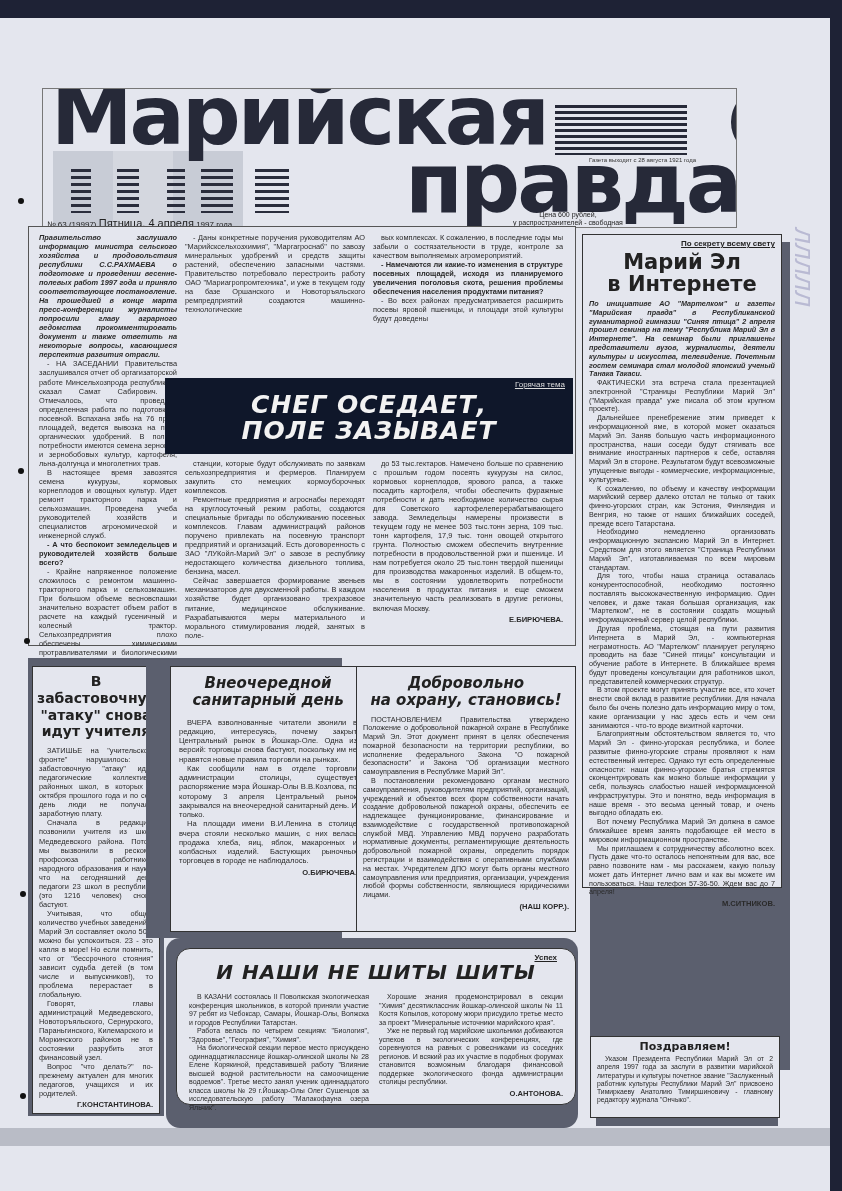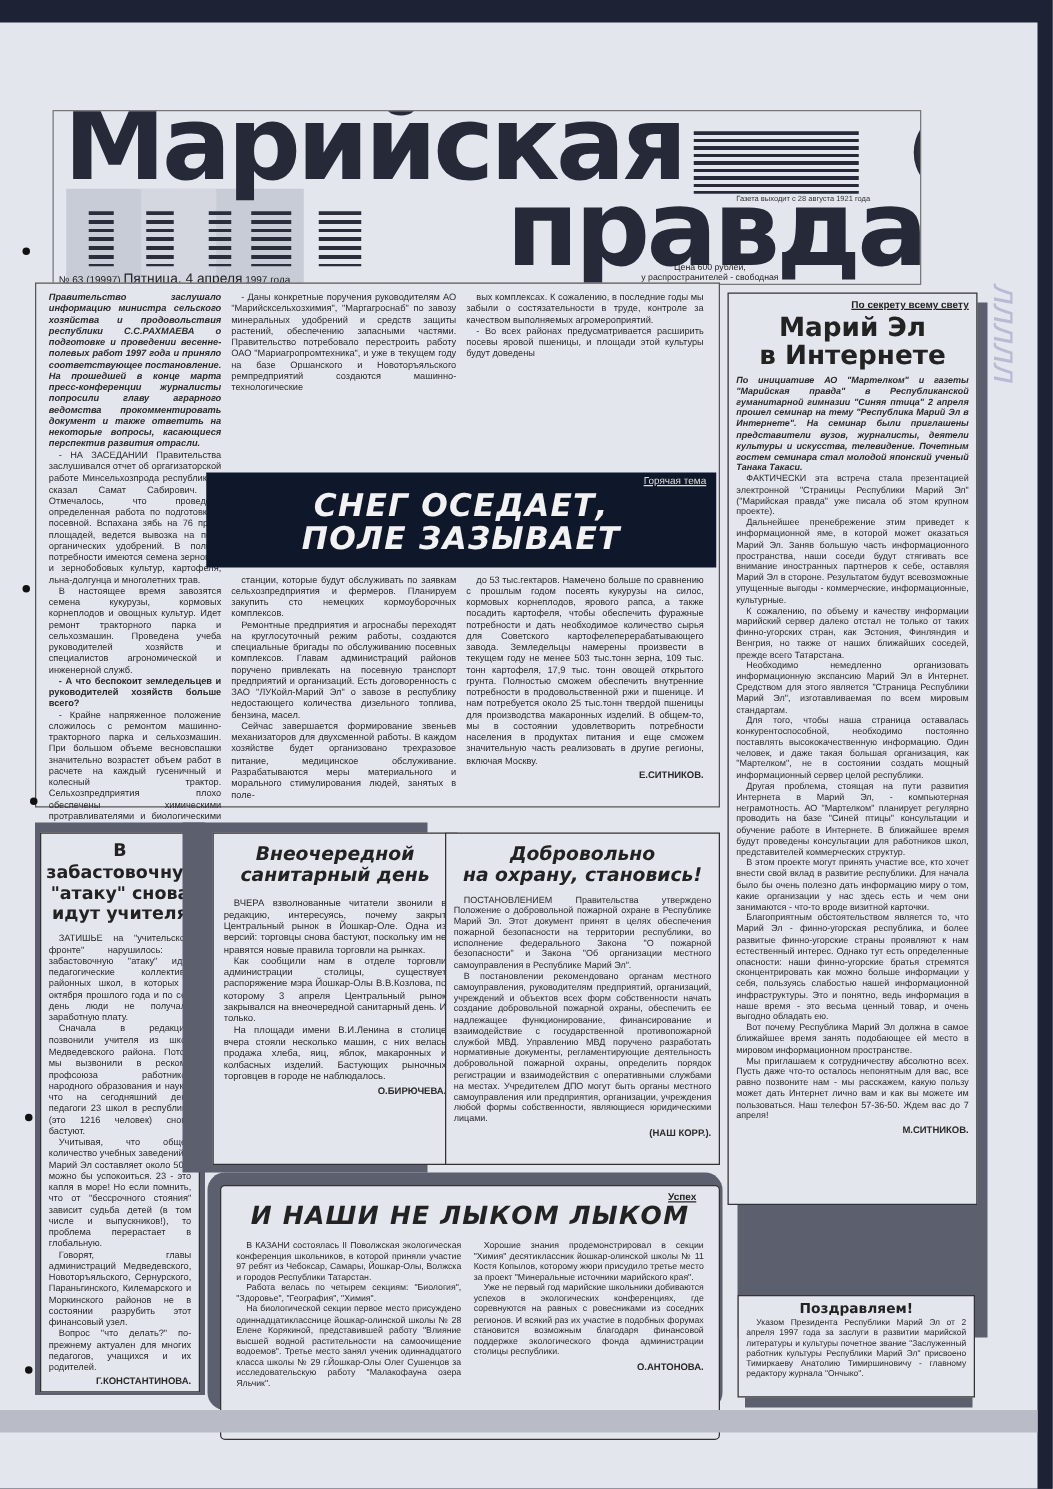--- a/index.html
+++ b/index.html
@@ -70,43 +70,44 @@
       <p>В настоящее время завозятся семена кукурузы, кормовых корнеплодов и овощных культур. Идет ремонт тракторного парка и сельхозмашин. Проведена учеба руководителей хозяйств и специалистов агрономической и инженерной служб.</p>
       <p class="bq">- А что беспокоит земледельцев и руководителей хозяйств больше всего?</p>
       <p>- Крайне напряженное положение сложилось с ремонтом машинно-тракторного парка и сельхозмашин. При большом объеме весновспашки значительно возрастет объем работ в расчете на каждый гусеничный и колесный трактор. Сельхозпредприятия плохо обеспечены химическими протравливателями и биологическими средствами защиты растений, гербицидами, азотными и сложными минеральными удобрениями.</p>
       <p class="bq">- Какие меры принимаются министерством, республиканскими предприятиями и организациями по обеспечению сельского хозяйства горюче-смазочными материалами, другими материальными ресурсами, необходимыми для проведения посевной?</p>
     </div>
     <div class="cols txt" style="left:156px;top:6px;width:180px;height:128px;overflow:hidden">
       <p>- Даны конкретные поручения руководителям АО "Марийсксельхозхимия", "Маргагроснаб" по завозу минеральных удобрений и средств защиты растений, обеспечению запасными частями. Правительство потребовало перестроить работу ОАО "Мариагропромтехника", и уже в текущем году на базе Оршанского и Новоторъяльского ремпредприятий создаются машинно-технологические</p>
     </div>
     <div class="cols txt" style="left:344px;top:6px;width:190px;height:128px;overflow:hidden">
       <p>вых комплексах. К сожалению, в последние годы мы забыли о состязательности в труде, контроле за качеством выполняемых агромероприятий.</p>
+      <p class="bq">- Намечаются ли какие-то изменения в структуре посевных площадей, исходя из планируемого увеличения поголовья скота, решения проблемы обеспечения населения продуктами питания?</p>
       <p>- Во всех районах предусматривается расширить посевы яровой пшеницы, и площади этой культуры будут доведены</p>
     </div>
     <div class="cols txt" style="left:156px;top:232px;width:180px">
       <p>станции, которые будут обслуживать по заявкам сельхозпредприятия и фермеров. Планируем закупить сто немецких кормоуборочных комплексов.</p>
       <p>Ремонтные предприятия и агроснабы переходят на круглосуточный режим работы, создаются специальные бригады по обслуживанию посевных комплексов. Главам администраций районов поручено привлекать на посевную транспорт предприятий и организаций. Есть договоренность с ЗАО "ЛУКойл-Марий Эл" о завозе в республику недостающего количества дизельного топлива, бензина, масел.</p>
       <p>Сейчас завершается формирование звеньев механизаторов для двухсменной работы. В каждом хозяйстве будет организовано трехразовое питание, медицинское обслуживание. Разрабатываются меры материального и морального стимулирования людей, занятых в поле-</p>
     </div>
     <div class="cols txt" style="left:344px;top:232px;width:190px">
       <p>до 53 тыс.гектаров. Намечено больше по сравнению с прошлым годом посеять кукурузы на силос, кормовых корнеплодов, ярового рапса, а также посадить картофеля, чтобы обеспечить фуражные потребности и дать необходимое количество сырья для Советского картофелеперерабатывающего завода. Земледельцы намерены произвести в текущем году не менее 503 тыс.тонн зерна, 109 тыс. тонн картофеля, 17,9 тыс. тонн овощей открытого грунта. Полностью сможем обеспечить внутренние потребности в продовольственной ржи и пшенице. И нам потребуется около 25 тыс.тонн твердой пшеницы для производства макаронных изделий. В общем-то, мы в состоянии удовлетворить потребности населения в продуктах питания и еще сможем значительную часть реализовать в другие регионы, включая Москву.</p>
-      <div class="sig">Е.СИТНИКОВ.</div>
+      <div class="sig">Е.БИРЮЧЕВА.</div>
     </div>
   </div>
 
   <div class="banner">
     <div class="rub">Горячая тема</div>
     <div class="hd">
       <div>СНЕГ ОСЕДАЕТ,</div>
       <div>ПОЛЕ ЗАЗЫВАЕТ</div>
     </div>
   </div>
 
   <div class="shadow" style="left:590px;top:224px;width:200px;height:828px"></div>
-  <div class="box" style="left:582px;top:216px;width:200px;height:730px">
+  <div class="box" style="left:582px;top:216px;width:200px;height:654px">
     <div class="rubric" style="margin:4px 6px 0 0">По секрету всему свету</div>
     <div class="h-bold" style="font-size:21px;line-height:1.05;margin:3px 17px 5px">
       <div>Марий Эл</div>
       <div>в Интернете</div>
     </div>
     <div class="txt" style="padding:0 6px;font-size:7.2px">
       <div class="lead">По инициативе АО "Мартелком" и газеты "Марийская правда" в Республиканской гуманитарной гимназии "Синяя птица" 2 апреля прошел семинар на тему "Республика Марий Эл в Интернете". На семинар были приглашены представители вузов, журналисты, деятели культуры и искусства, телевидение. Почетным гостем семинара стал молодой японский ученый Танака Такаси.</div>
       <p>ФАКТИЧЕСКИ эта встреча стала презентацией электронной "Страницы Республики Марий Эл" ("Марийская правда" уже писала об этом крупном проекте).</p>
       <p>Дальнейшее пренебрежение этим приведет к информационной яме, в которой может оказаться Марий Эл. Заняв большую часть информационного пространства, наши соседи будут стягивать все внимание иностранных партнеров к себе, оставляя Марий Эл в стороне. Результатом будут всевозможные упущенные выгоды - коммерческие, информационные, культурные.</p>
       <p>К сожалению, по объему и качеству информации марийский сервер далеко отстал не только от таких финно-угорских стран, как Эстония, Финляндия и Венгрия, но также от наших ближайших соседей, прежде всего Татарстана.</p>
@@ -154,23 +155,23 @@
       <div>на охрану, становись!</div>
     </div>
     <div class="txt" style="padding:0 6px;font-size:7.2px">
       <p>ПОСТАНОВЛЕНИЕМ Правительства утверждено Положение о добровольной пожарной охране в Республике Марий Эл. Этот документ принят в целях обеспечения пожарной безопасности на территории республики, во исполнение федерального Закона "О пожарной безопасности" и Закона "Об организации местного самоуправления в Республике Марий Эл".</p>
       <p>В постановлении рекомендовано органам местного самоуправления, руководителям предприятий, организаций, учреждений и объектов всех форм собственности начать создание добровольной пожарной охраны, обеспечить ее надлежащее функционирование, финансирование и взаимодействие с государственной противопожарной службой МВД. Управлению МВД поручено разработать нормативные документы, регламентирующие деятельность добровольной пожарной охраны, определить порядок регистрации и взаимодействия с оперативными службами на местах. Учредителем ДПО могут быть органы местного самоуправления или предприятия, организации, учреждения любой формы собственности, являющиеся юридическими лицами.</p>
       <div class="sig">(НАШ КОРР.).</div>
     </div>
   </div>
 
   <div class="shadow" style="left:166px;top:920px;width:412px;height:190px;border-radius:14px"></div>
-  <div class="box" style="left:176px;top:930px;width:400px;height:204px;border-radius:4px">
+  <div class="box" style="left:176px;top:930px;width:400px;height:157px;border-radius:14px">
     <div class="rubric" style="margin:4px 18px 0 0">Успех</div>
-    <div class="h-bold" style="font-size:20px;font-style:italic;line-height:1;margin:0 0 6px;letter-spacing:1px">И НАШИ НЕ ЛЫКОМ ЛЫКОМ</div>
+    <div class="h-bold" style="font-size:20px;font-style:italic;line-height:1;margin:0 0 6px;letter-spacing:1px">И НАШИ НЕ ШИТЫ ШИТЫ</div>
     <div class="cols txt" style="left:12px;top:44px;width:180px;font-size:7px">
       <p>В КАЗАНИ состоялась II Поволжская экологическая конференция школьников, в которой приняли участие 97 ребят из Чебоксар, Самары, Йошкар-Олы, Волжска и городов Республики Татарстан.</p>
       <p>Работа велась по четырем секциям: "Биология", "Здоровье", "География", "Химия".</p>
       <p>На биологической секции первое место присуждено одиннадцатикласснице йошкар-олинской школы № 28 Елене Корякиной, представившей работу "Влияние высшей водной растительности на самоочищение водоемов". Третье место занял ученик одиннадцатого класса школы № 29 г.Йошкар-Олы Олег Сушенцов за исследовательскую работу "Малакофауна озера Яльчик".</p>
     </div>
     <div class="cols txt" style="left:202px;top:44px;width:184px;font-size:7px">
       <p>Хорошие знания продемонстрировал в секции "Химия" десятиклассник йошкар-олинской школы № 11 Костя Копылов, которому жюри присудило третье место за проект "Минеральные источники марийского края".</p>
       <p>Уже не первый год марийские школьники добиваются успехов в экологических конференциях, где соревнуются на равных с ровесниками из соседних регионов. И всякий раз их участие в подобных форумах становится возможным благодаря финансовой поддержке экологического фонда администрации столицы республики.</p>
       <div class="sig">О.АНТОНОВА.</div>
     </div>

